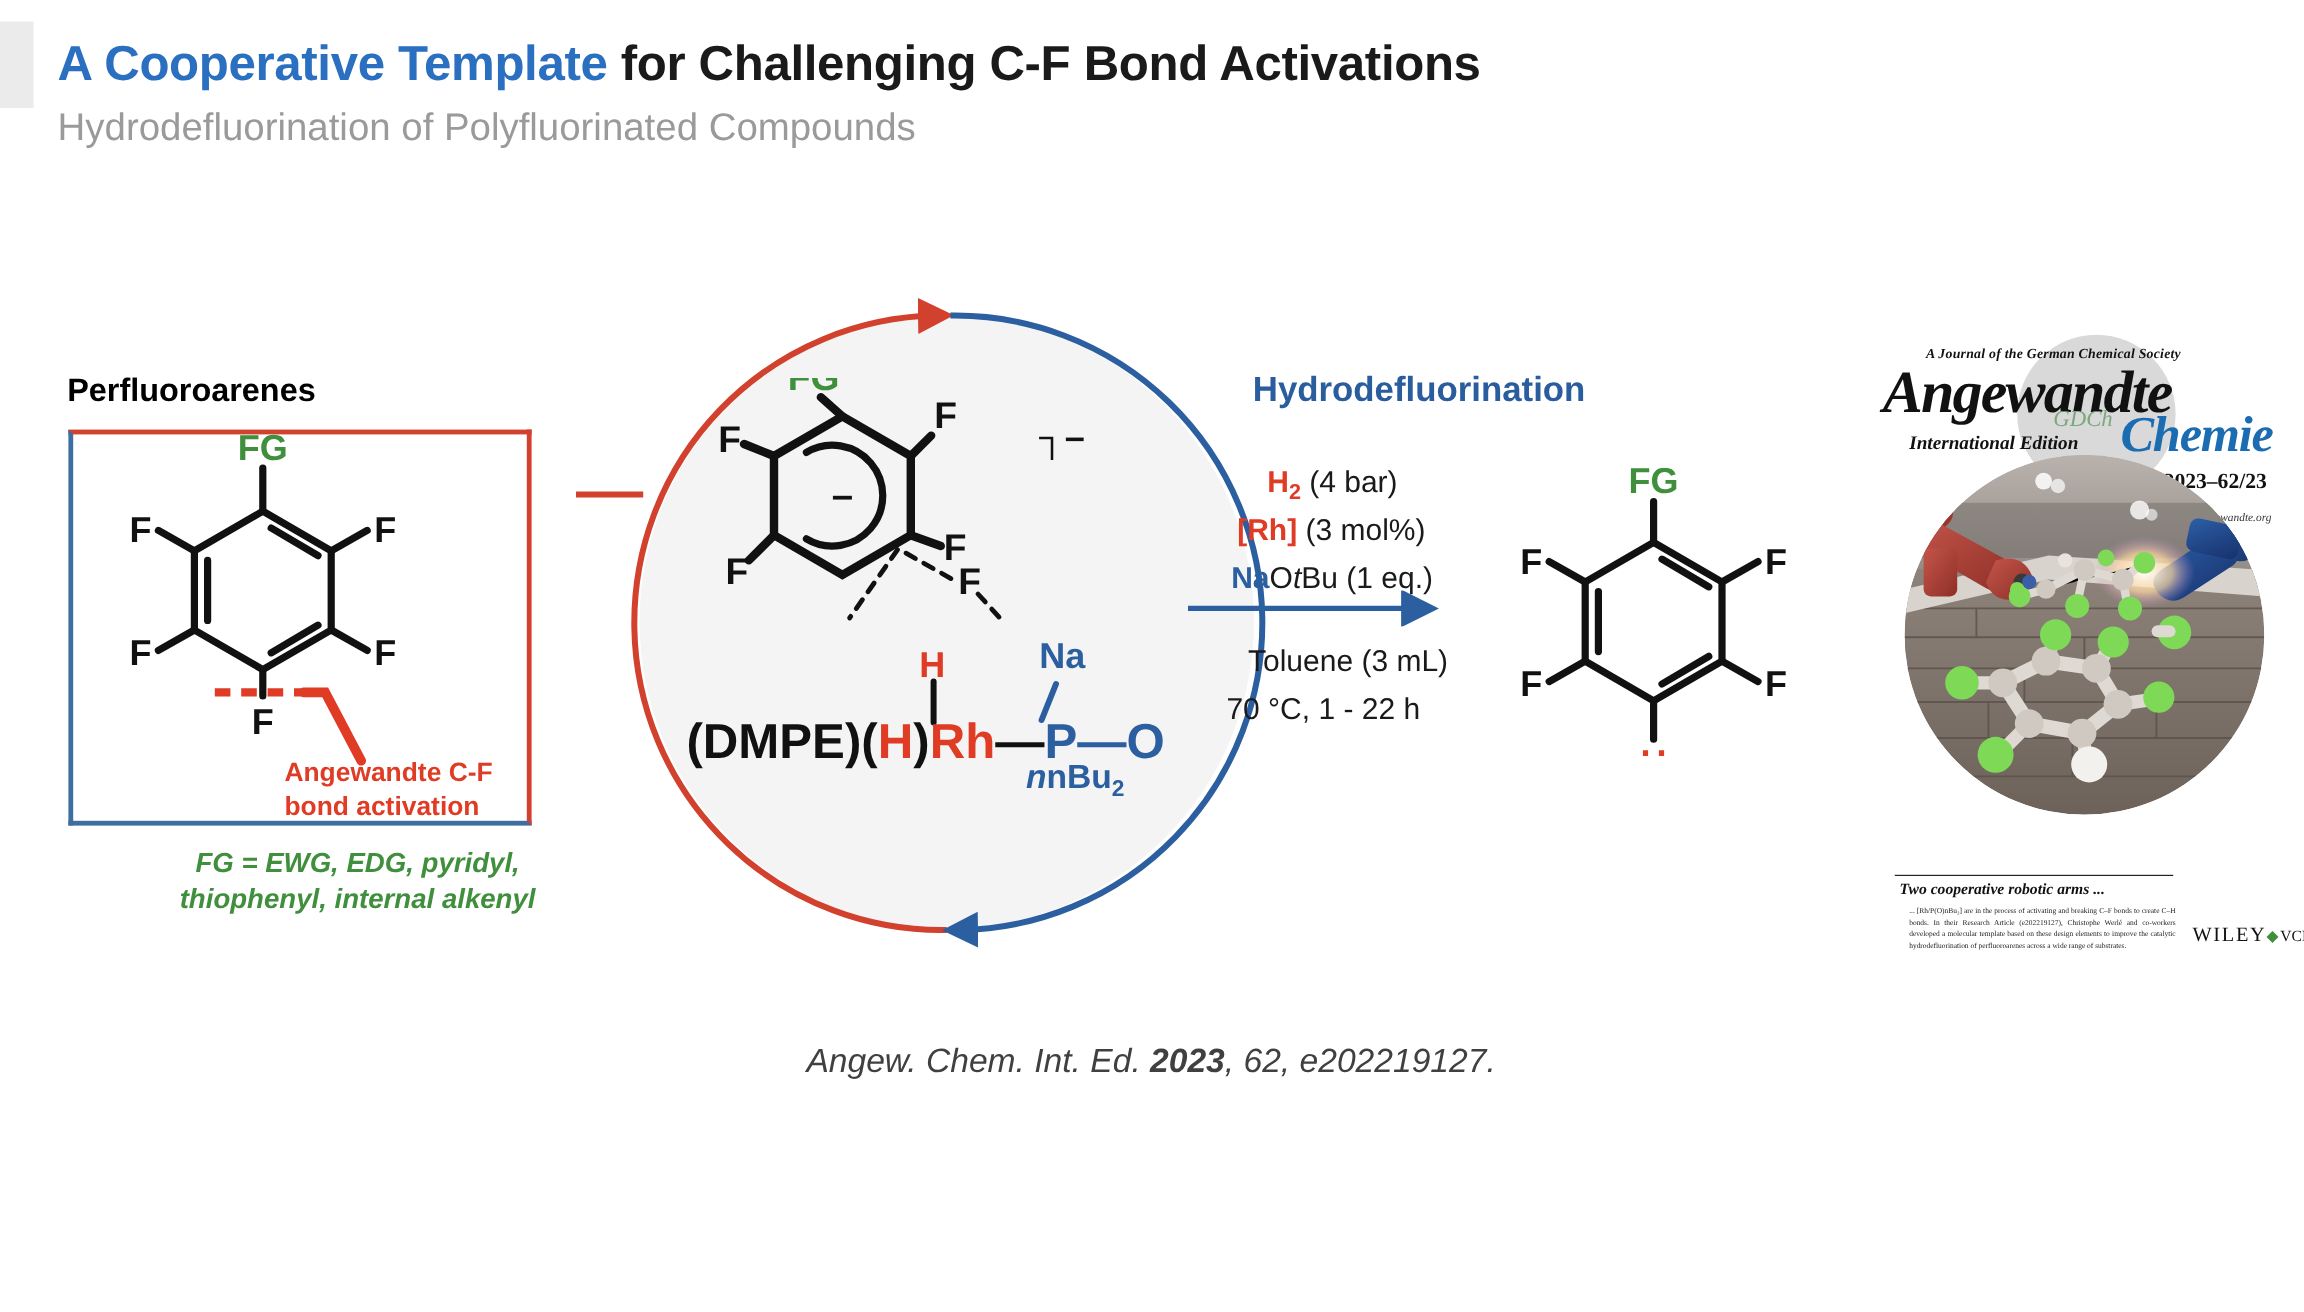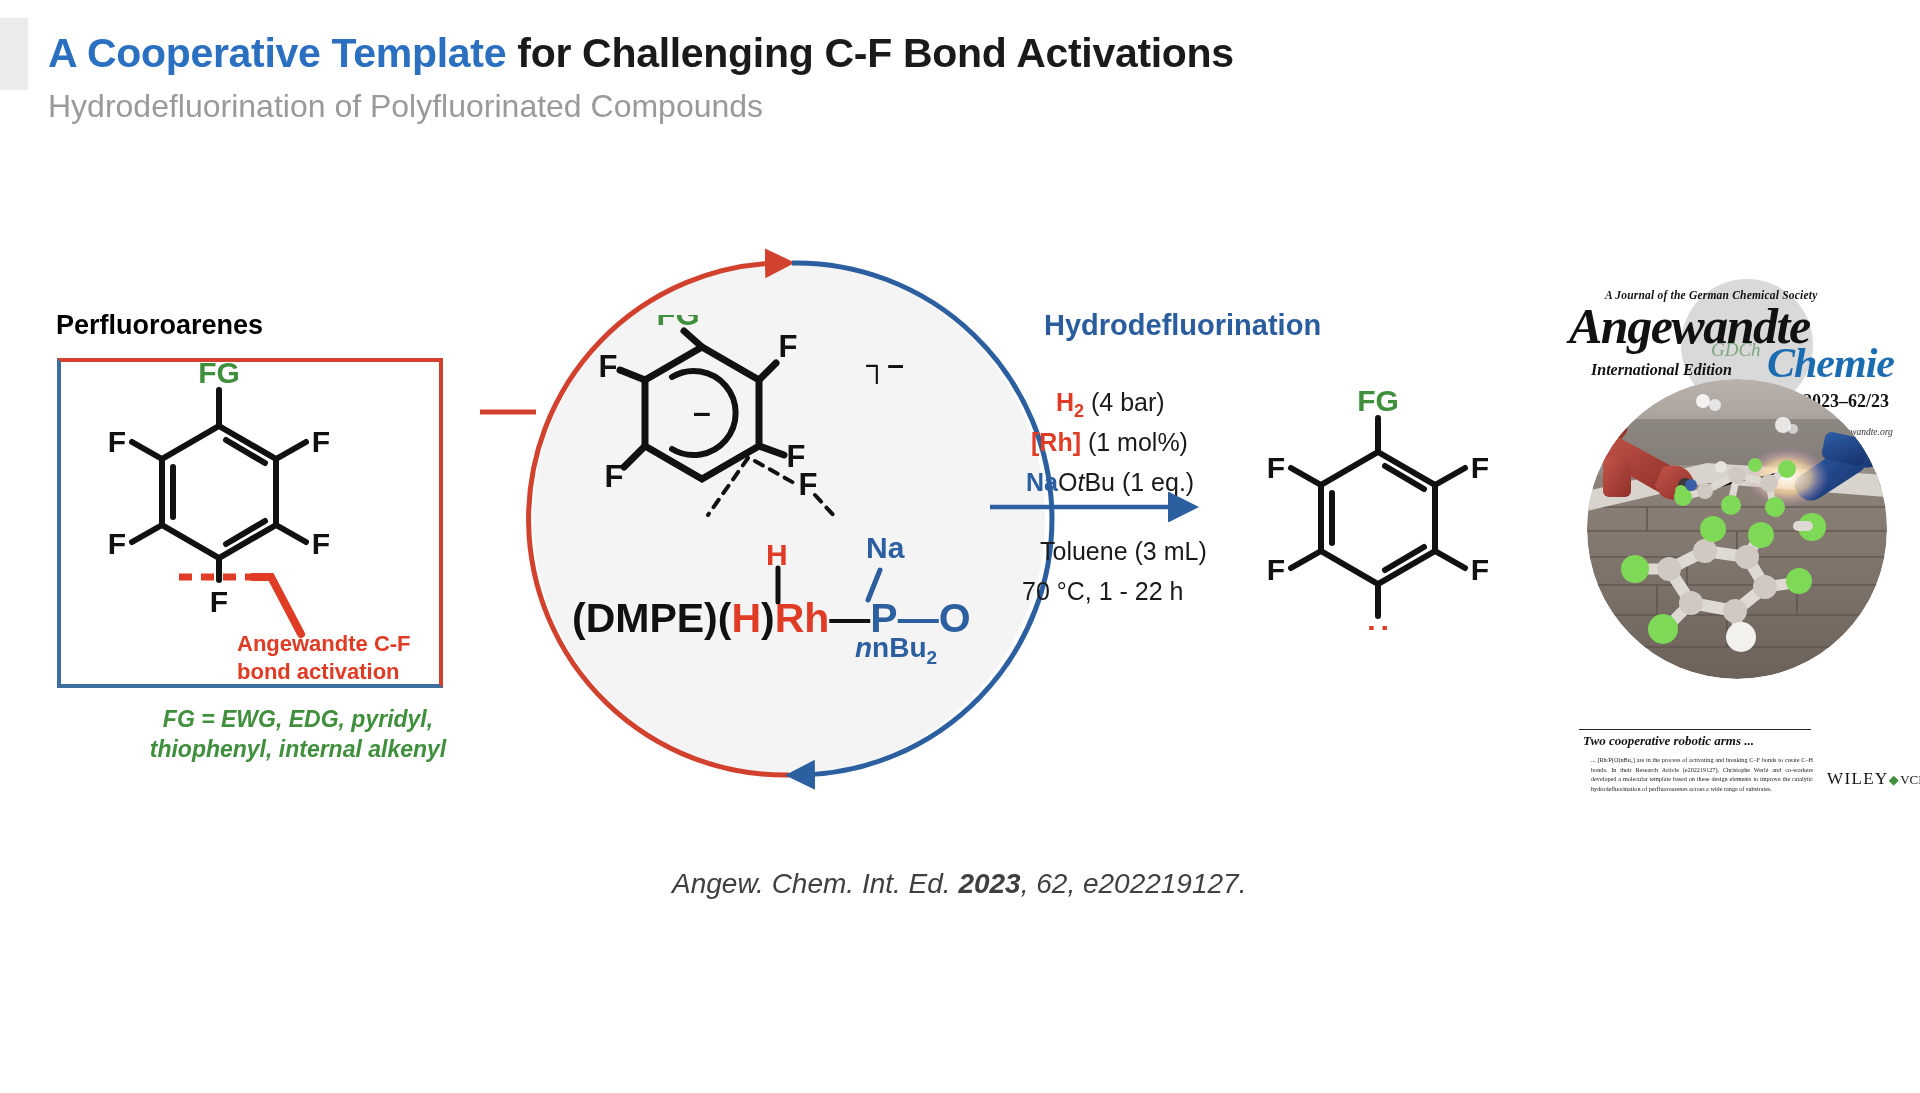--- a/index.html
+++ b/index.html
@@ -203,21 +203,21 @@
 </svg>
 
 <div class="abs" id="catalyst-label"><span>(DMPE)(</span><span class="red">H</span><span>)</span><span class="red">Rh</span><span>—</span><span class="blue">P</span><span class="blue">—</span><span class="blue">O</span></div>
 
 <div class="abs" id="nbu2"><i>n</i><span>nBu</span><sub>2</sub></div>
 
 <div class="abs" id="hdf-title">Hydrodefluorination</div>
 
 <div class="abs cond" id="cond1"><span class="red">H</span><sub class="red">2</sub><span> (4 bar)</span></div>
 
-<div class="abs cond" id="cond2"><span class="red">[Rh]</span><span> (1 mol%)</span></div>
+<div class="abs cond" id="cond2"><span class="red">[Rh]</span><span> (3 mol%)</span></div>
 
 <div class="abs cond" id="cond3"><span class="blue">Na</span><span style="font-style:normal">O<i>t</i></span><span>Bu (1 eq.)</span></div>
 
 <div class="abs cond" id="cond4">Toluene (3 mL)</div>
 <div class="abs cond" id="cond5">70 °C, 1 - 22 h</div>
 
 <svg class="abs" id="rxn-arrow" width="220" height="30">
   <defs>
     <marker id="rxnHead" markerWidth="7" markerHeight="7" refX="3.2" refY="3.5" orient="auto">
       <path d="M0,0 L7,3.5 L0,7 Z" fill="#2b5fa0"></path>

